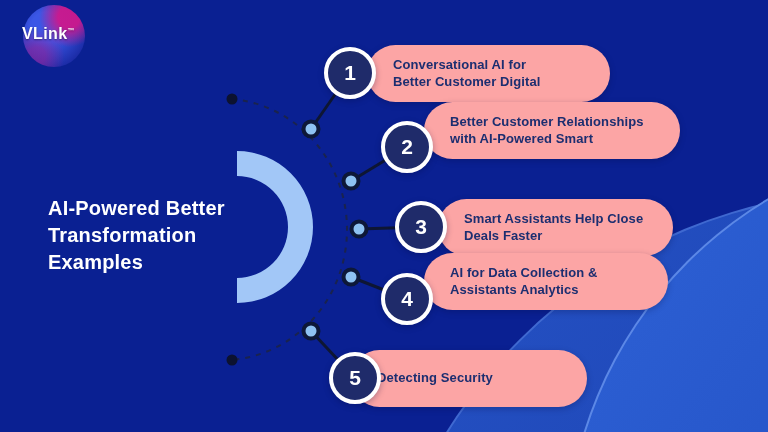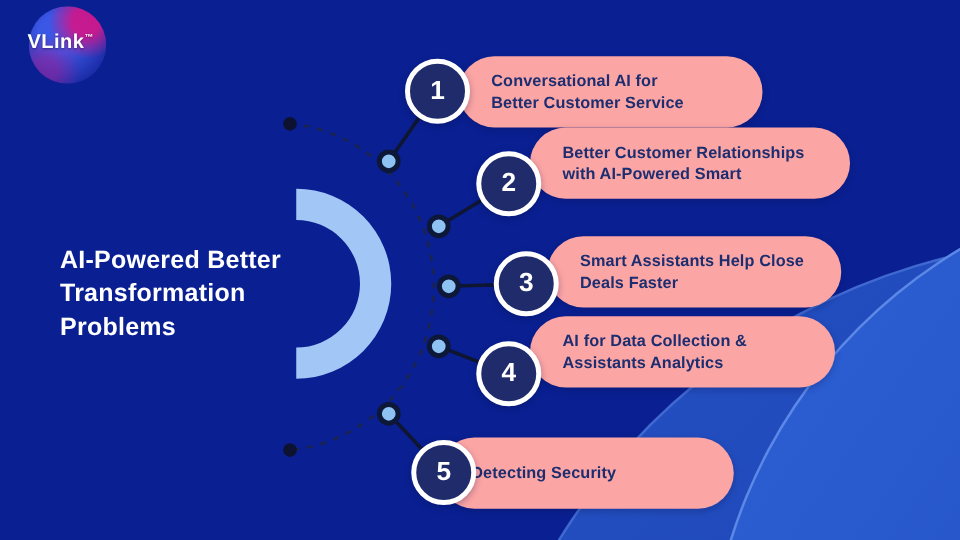--- a/index.html
+++ b/index.html
@@ -110,40 +110,40 @@
   </svg>
 
   <div class="globe"></div>
   <div class="brand">
     <span>VLink</span><sup>™</sup>
   </div>
 
   <div class="title">
     <span>AI-Powered Better</span>
     <span>Transformation</span>
-    <span>Problems</span>
+    <span>Examples</span>
   </div>
 
   <div class="pill" style="left:367px; top:45px; width:243px;">
     <span>Conversational AI for</span>
-    <span>Better Customer Service</span>
+    <span>Better Customer Digital</span>
   </div>
   <div class="badge" style="left:324px; top:47px;">
     <span>1</span>
   </div>
 
   <div class="pill" style="left:424px; top:102px; width:256px;">
     <span>Better Customer Relationships</span>
     <span>with AI-Powered Smart</span>
   </div>
   <div class="badge" style="left:381px; top:121px;">
     <span>2</span>
   </div>
 
-  <div class="pill" style="left:438px; top:189px; width:235px;">
+  <div class="pill" style="left:438px; top:199px; width:235px;">
     <span>Smart Assistants Help Close</span>
     <span>Deals Faster</span>
   </div>
   <div class="badge" style="left:395px; top:201px;">
     <span>3</span>
   </div>
 
   <div class="pill" style="left:424px; top:253px; width:244px;">
     <span>AI for Data Collection &amp;</span>
     <span>Assistants Analytics</span>

